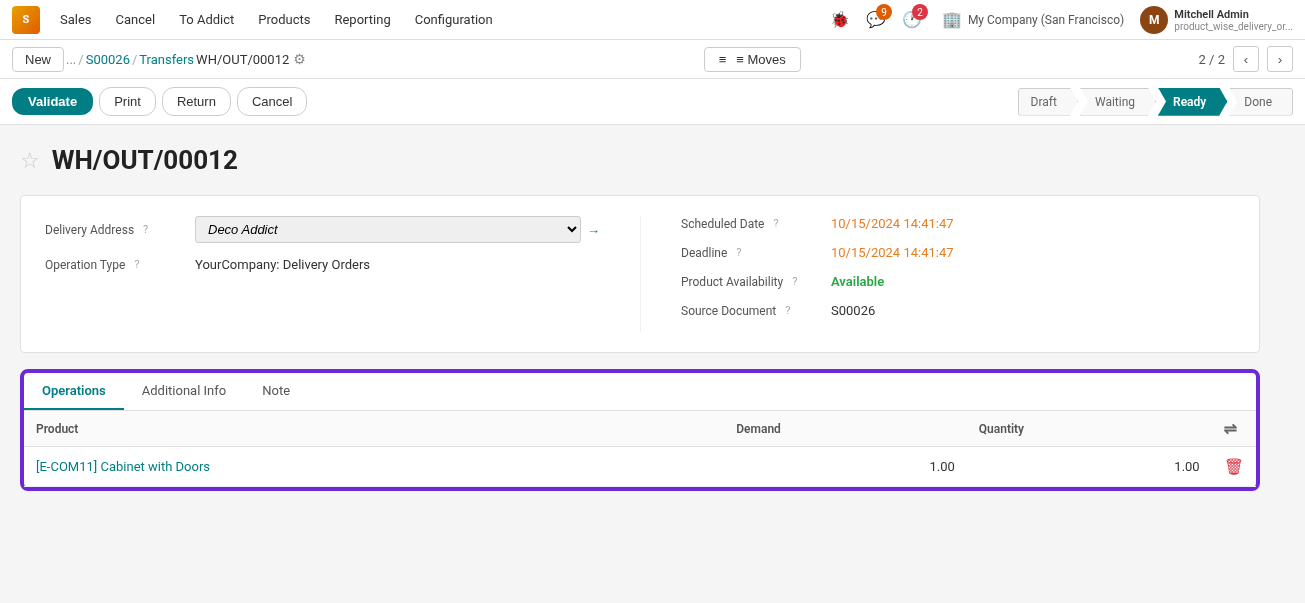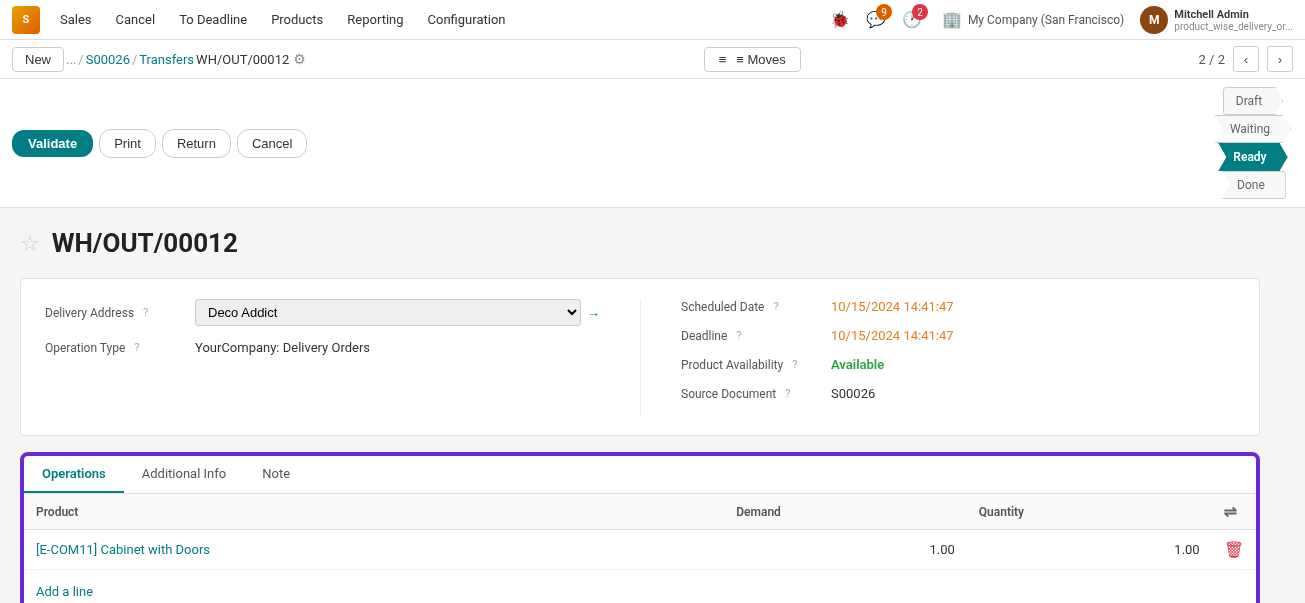--- a/index.html
+++ b/index.html
@@ -50,21 +50,21 @@
     
     .form-body { display: grid; grid-template-columns: 1fr 1fr; gap: 0; background: #fff; border: 1px solid #e0e0e0; border-radius: 4px; padding: 20px 24px; margin-bottom: 16px; }
     .form-left { padding-right: 40px; }
     .form-right { padding-left: 40px; border-left: 1px solid #f0f0f0; }
     .field-row { display: flex; align-items: center; margin-bottom: 14px; }
     .field-label { font-size: 12px; color: #555; min-width: 150px; display: flex; align-items: center; gap: 9px; }
     .field-help { color: #aaa; font-size: 11px; cursor: help; }
     .field-value { font-size: 13px; color: #333; flex: 1; display: flex; align-items: center; gap: 6px; }
     .field-value.date-orange { color: #e67e22; }
     .field-value.available { color: #28a745; font-weight: 600; }
-    .field-select { border: 1px solid #ccc; padding: 4px 8px; border-radius: 3px; flex: 1; font-size: 13px; }
+    .field-select { border: 1px solid #ccc; padding: 4px 8px; border-radius: 3px; flex: 1; font-size: 13px; font-style: italic; }
     .arrow-icon { color: #017e84; }
 
     
     .tabs-container { background: #fff; border: 4px solid #6d28d9; border-radius: 8px; }
     .tabs-header { display: flex; border-bottom: 1px solid #e0e0e0; }
     .tab { padding: 10px 18px; cursor: pointer; font-size: 13px; color: #555; border-bottom: 2px solid transparent; }
     .tab.active { color: #017e84; border-bottom-color: #017e84; font-weight: 600; }
 
     
     .table-container { padding: 0; }
@@ -72,41 +72,41 @@
     .data-table th { padding: 8px 12px; text-align: left; font-size: 12px; font-weight: 600; color: #555; border-bottom: 1px solid #e0e0e0; background: #fafafa; }
     .data-table th:not(:first-child) { }
     .data-table td { padding: 10px 12px; border-bottom: 1px solid #f0f0f0; font-size: 13px; }
     .data-table td:not(:first-child) { text-align: right; }
     .product-link { color: #017e84; cursor: pointer; text-decoration: none; }
     .delete-btn { color: #dc3545; cursor: pointer; font-size: 16px; background: none; border: none; }
     .add-line-btn { color: #017e84; cursor: pointer; padding: 8px 12px; display: inline-block; font-size: 13px; }
     .col-icon { color: #666; font-size: 16px; }
 
     
-    .pipeline { display: flex; align-items: center; flex-direction: column; }
+    .pipeline { display: flex; align-items: flex-end; }
     .pipe-step { padding: 6px 20px 6px 14px; background: #f8f8f8; border: 1px solid #ccc; font-size: 12px; color: #666; cursor: pointer; position: relative; clip-path: polygon(0 0, calc(100% - 8px) 0, 100% 50%, calc(100% - 8px) 100%, 0 100%, 8px 50%); margin-right: 2px; }
     .pipe-step:first-child { clip-path: polygon(0 0, calc(100% - 8px) 0, 100% 50%, calc(100% - 8px) 100%, 0 100%); border-radius: 3px 0 0 3px; padding-left: 12px; }
     .pipe-step.active { background: #017e84; color: white; border-color: #017e84; font-weight: 600; }
     .pipe-step:last-child { clip-path: polygon(0 0, 100% 0, 100% 100%, 0 100%, 8px 50%); margin-right: 0; border-radius: 0 3px 3px 0; }
   </style>
 </head>
 <body>
 
 <div class="top-nav">
   <div class="nav-logo">
     <span>S</span>
   </div>
   <div class="nav-item">
       <span>Sales</span>
     </div>
   <div class="nav-item">
       <span>Cancel</span>
     </div>
   <div class="nav-item">
-      <span>To Deadline</span>
+      <span>To Addict</span>
     </div>
   <div class="nav-item">
       <span>Products</span>
     </div>
   <div class="nav-item">
       <span>Reporting</span>
     </div>
   <div class="nav-item">
       <span>Configuration</span>
     </div>
@@ -262,18 +262,15 @@
               <a class="product-link">[E-COM11] Cabinet with Doors</a>
             </td>
             <td>1.00</td>
             <td>1.00</td>
             <td>
               <button class="delete-btn">🗑</button>
             </td>
           </tr>
         </tbody>
       </table>
-      <div style="padding: 6px 0 6px 0;">
-        <span class="add-line-btn">Add a line</span>
-      </div>
     </div>
   </div>
 </div>
 
 </body></html>

